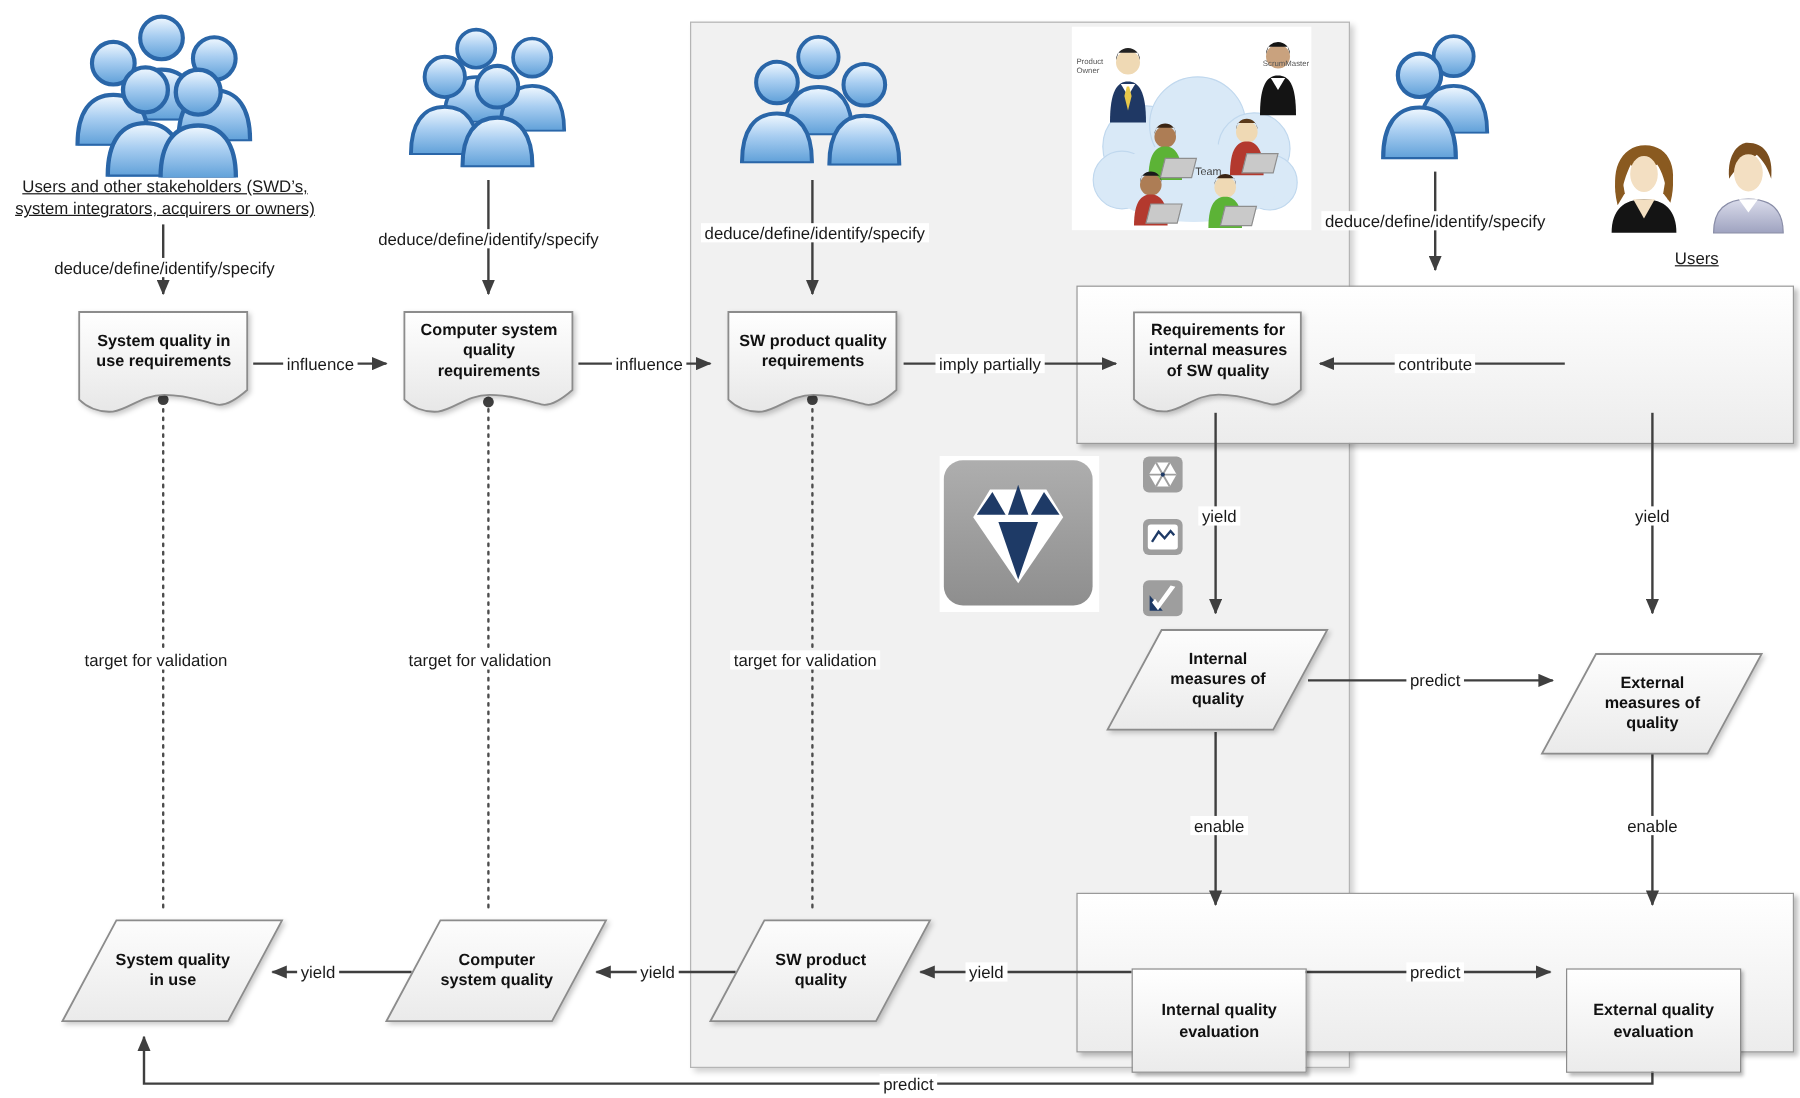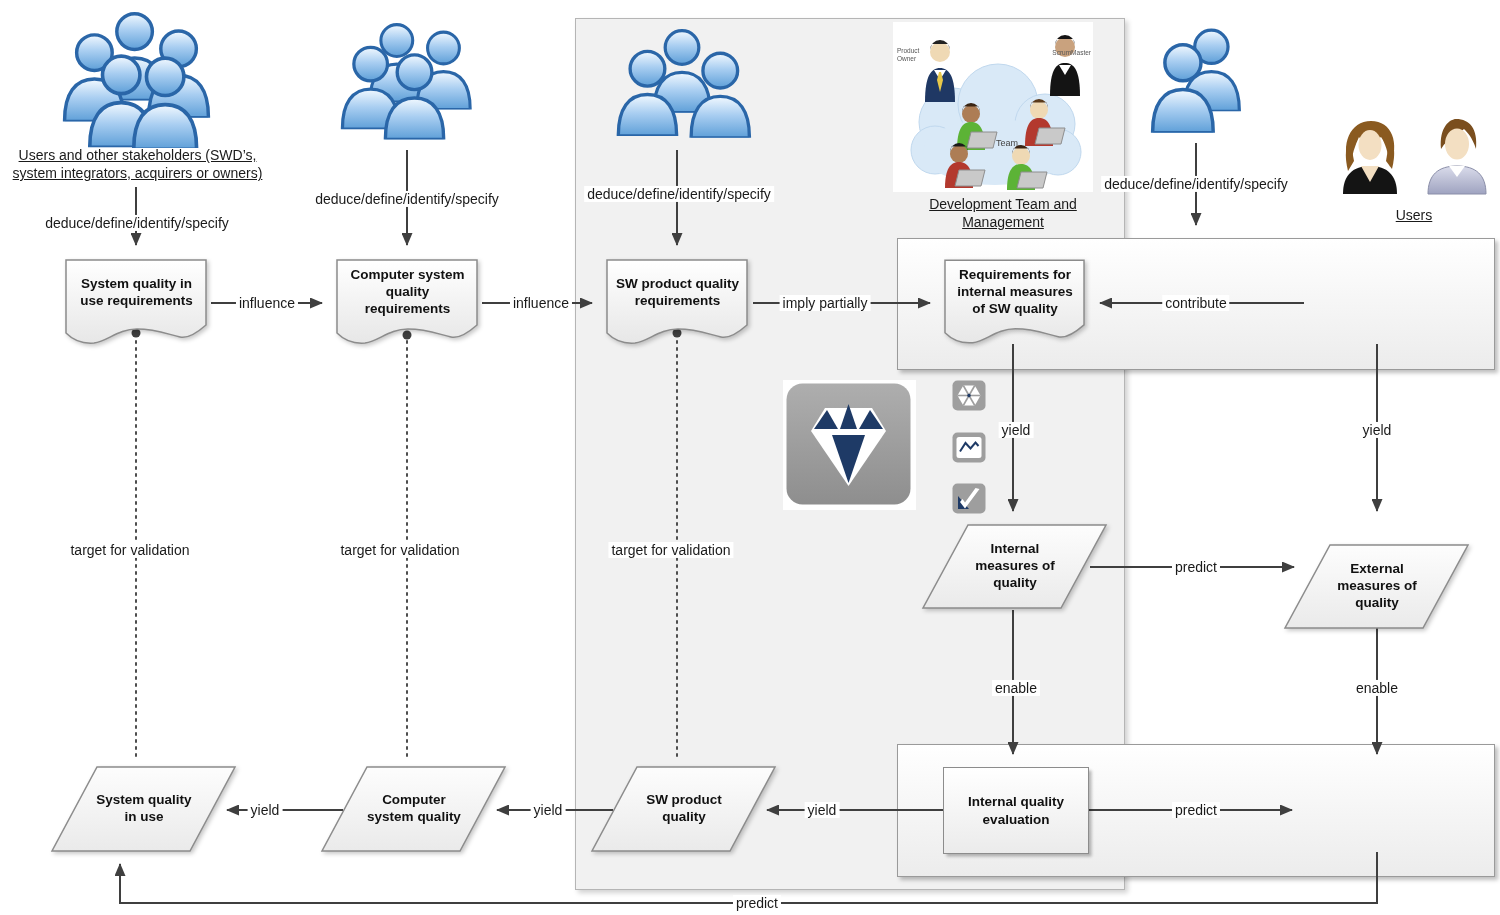--- a/index.html
+++ b/index.html
@@ -12,21 +12,21 @@
          border:1px solid #9a9a9a;box-shadow:3px 3px 4px rgba(0,0,0,.25);}
   .node{position:absolute;}
   .node svg{position:absolute;left:0;top:0;overflow:visible;
             filter:drop-shadow(2.5px 2.5px 2px rgba(0,0,0,.22));}
   .node-text{position:absolute;inset:0;display:flex;align-items:center;justify-content:center;
              text-align:center;font-weight:bold;font-size:13.5px;line-height:1.25;color:#111;}
   .doc .node-text{padding:4px 8px 20px 8px;}
   .rect-node{position:absolute;background:linear-gradient(#ffffff,#ebebeb);
              border:1px solid #8c8c8c;box-shadow:2.5px 2.5px 3px rgba(0,0,0,.28);
              display:flex;align-items:center;justify-content:center;text-align:center;
-             font-weight:bold;font-size:13.5px;line-height:1.3;color:#111;}
+             font-weight:bold;font-size:13.5px;line-height:1.3;color:#111;margin-top:40px;}
   .elabel{position:absolute;transform:translate(-50%,-50%);background:#fff;font-size:14px;
           color:#1a1a1a;white-space:nowrap;padding:0 3px;line-height:1.15;z-index:6;}
   .caption{position:absolute;text-align:center;font-size:14px;color:#1a1a1a;line-height:1.3;text-decoration:underline;}
   #lines{position:absolute;left:0;top:0;z-index:3;pointer-events:none;}
   .z4{z-index:4;} .z2{z-index:2;} .z1{z-index:1;}
 </style>
 </head>
 <body>
 
 <div id="canvas">
@@ -260,20 +260,23 @@
   <div class="node z4" style="left:1284px;top:544px;width:186px;height:85px">
     <svg width="186" height="85" viewBox="0 0 186 85">
         <polygon points="46,1 184,1 139,84 1,84" fill="url(#gPar)" stroke="#8c8c8c" stroke-width="1.5"></polygon>
       </svg>
     <div class="node-text" style="padding:0 36px">External measures of quality</div>
   </div>
 
   <div class="rect-node z4" style="left:943px;top:767px;width:144px;height:85px">
     <span>Internal quality evaluation</span>
   </div>
+  <div class="rect-node z4" style="left:1305px;top:767px;width:144px;height:85px">
+    <span>External quality evaluation</span>
+  </div>
 
   <div class="node z4" style="left:51px;top:766px;width:186px;height:86px">
     <svg width="186" height="86" viewBox="0 0 186 86">
         <polygon points="46,1 184,1 139,85 1,85" fill="url(#gPar)" stroke="#8c8c8c" stroke-width="1.5"></polygon>
       </svg>
     <div class="node-text" style="padding:0 42px">System quality in use</div>
   </div>
   <div class="node z4" style="left:321px;top:766px;width:186px;height:86px">
     <svg width="186" height="86" viewBox="0 0 186 86">
         <polygon points="46,1 184,1 139,85 1,85" fill="url(#gPar)" stroke="#8c8c8c" stroke-width="1.5"></polygon>
@@ -283,24 +286,20 @@
   <div class="node z4" style="left:591px;top:766px;width:186px;height:86px">
     <svg width="186" height="86" viewBox="0 0 186 86">
         <polygon points="46,1 184,1 139,85 1,85" fill="url(#gPar)" stroke="#8c8c8c" stroke-width="1.5"></polygon>
       </svg>
     <div class="node-text" style="padding:0 40px">SW product quality</div>
   </div>
 
   <div class="caption" style="left:10px;top:146px;width:255px">
     <span style="display:block">Users and other stakeholders (SWD’s,</span>
     <span style="display:block">system integrators, acquirers or owners)</span>
-  </div>
-  <div class="caption z4" style="left:903px;top:195px;width:200px">
-    <span style="display:block">Development Team and</span>
-    <span style="display:block">Management</span>
   </div>
   <div class="caption" style="left:1414px;top:206px;transform:translateX(-50%)">Users</div>
 
   <span class="elabel" style="left:137px;top:223px">deduce/define/identify/specify</span>
   <span class="elabel" style="left:407px;top:199px">deduce/define/identify/specify</span>
   <span class="elabel" style="left:679px;top:194px">deduce/define/identify/specify</span>
   <span class="elabel" style="left:1196px;top:184px">deduce/define/identify/specify</span>
   <span class="elabel" style="left:267px;top:303px">influence</span>
   <span class="elabel" style="left:541px;top:303px">influence</span>
   <span class="elabel" style="left:825px;top:303px">imply partially</span>

